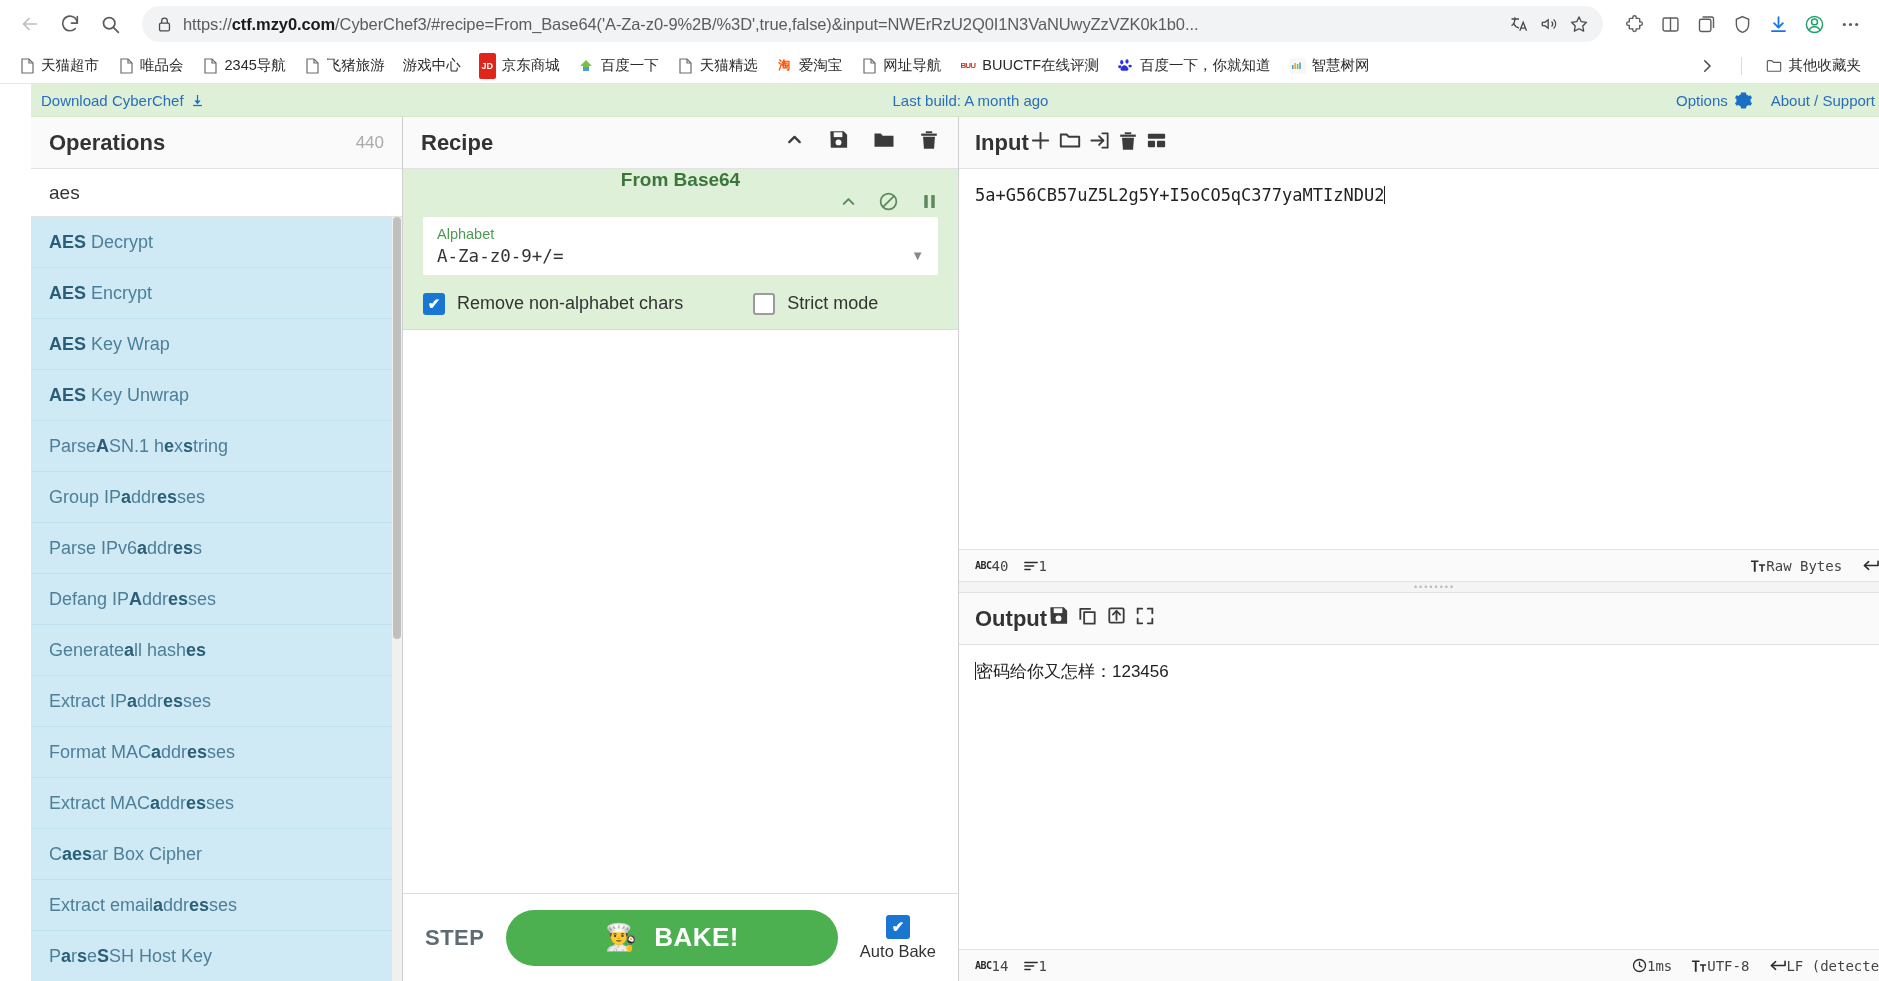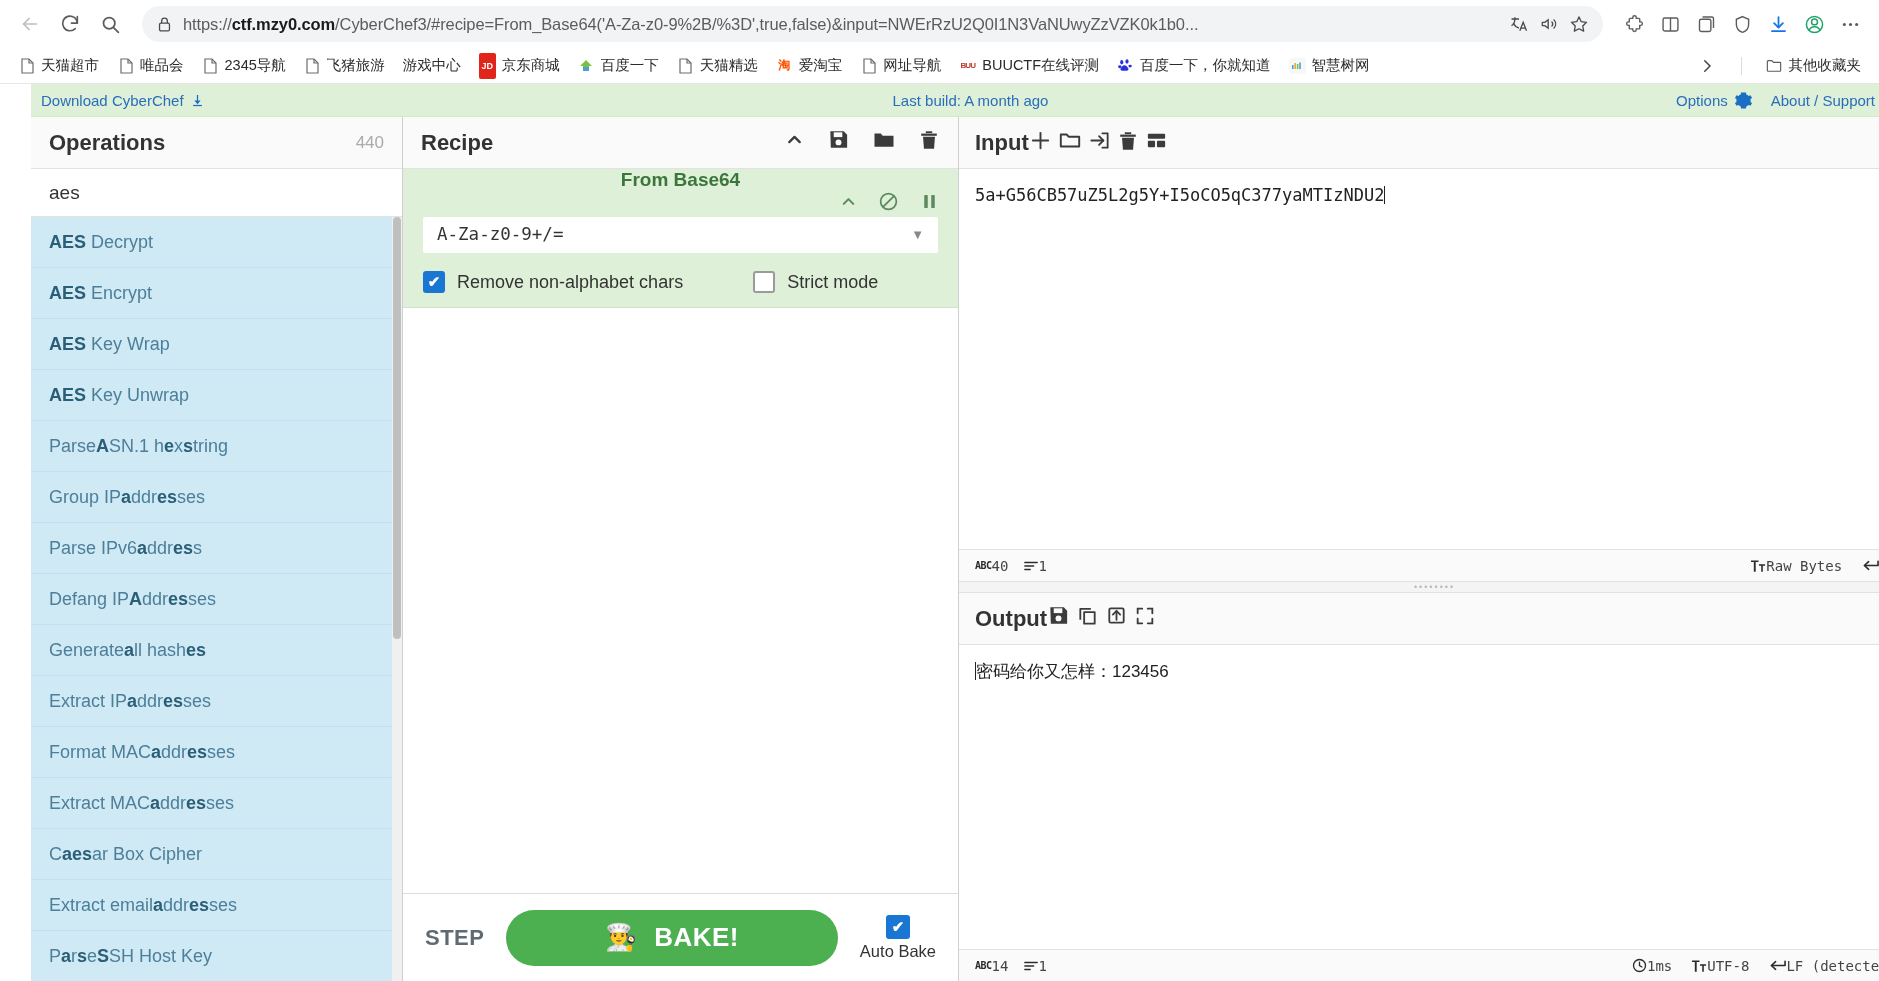--- a/index.html
+++ b/index.html
@@ -519,20 +519,21 @@
                     <line x1="5.8" y1="18.2" x2="18.2" y2="5.8"></line>
                   </svg></span>
               <span><svg width="21" height="21" viewBox="0 0 24 24" fill="#5c8a5c">
                     <rect x="6" y="4.5" width="4" height="15" rx="1"></rect>
                     <rect x="14" y="4.5" width="4" height="15" rx="1"></rect>
                   </svg></span>
             </span>
           </div>
 
           <div class="arg-field">
+            <div class="arg-label">Alphabet</div>
             <div class="arg-row">
               <div class="arg-value">A-Za-z0-9+/=</div>
               <span class="caret-down">▼</span>
             </div>
           </div>
 
           <div class="checks">
             <label class="chk">
               <span class="box on">✔</span>
               <span>Remove non-alphabet chars</span>

